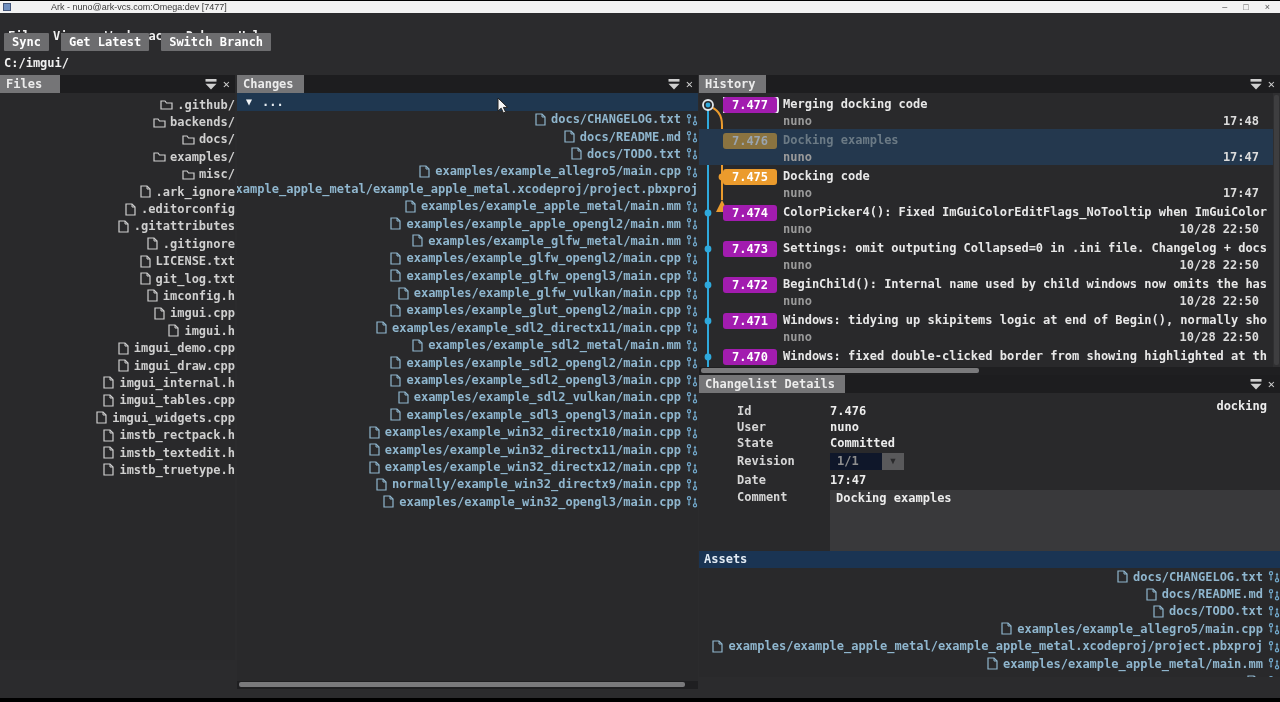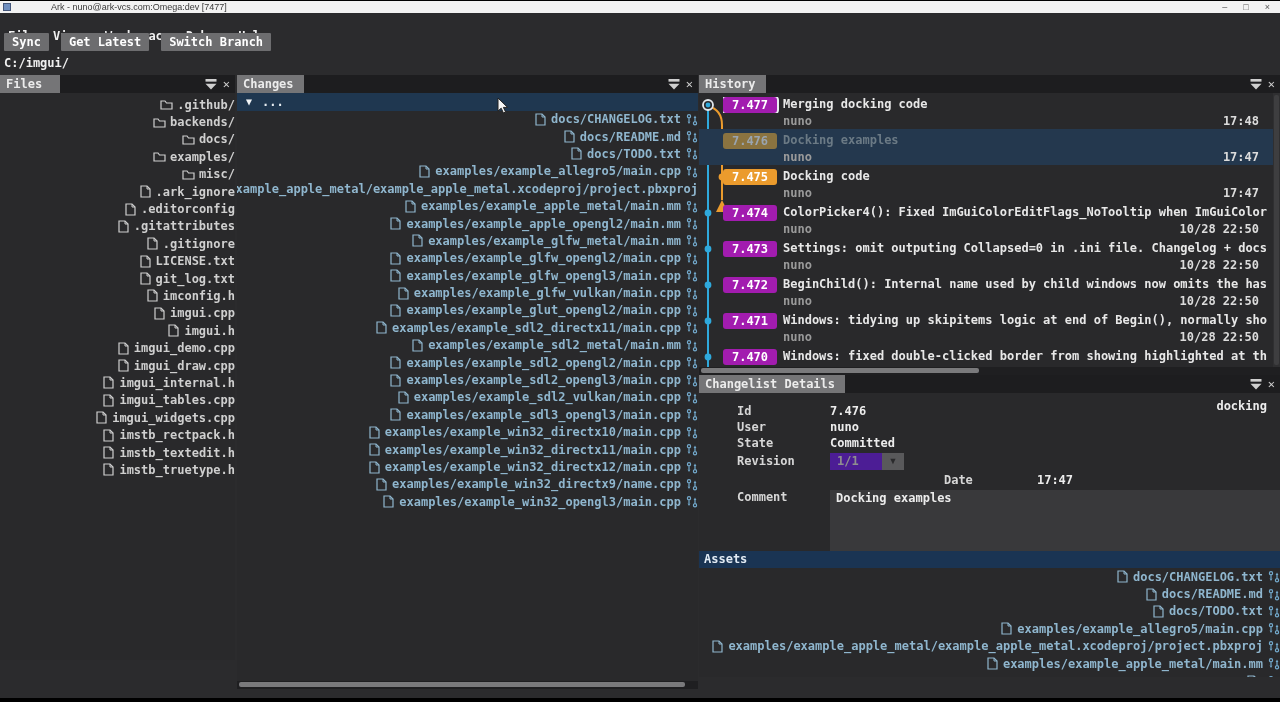--- a/index.html
+++ b/index.html
@@ -68,21 +68,21 @@
   .vscroll { position:absolute; right:0; top:18px; bottom:8px; width:7px; background:#2f2f31; }
   .vscroll .vthumb { position:absolute; left:1px; right:1px; top:2px; bottom:2px; background:#3e3e40; border-radius:2px; }
 
   
   .dbody { position:absolute; top:18px; left:0; right:0; bottom:0; padding:10px 0 0 6px; }
   .drow { display:flex; height:16px; align-items:center;margin-left:32px; }
   .drow.rev { height:20px; }
   .dlabel { width:93px; color:#d6d6d6; flex:0 0 auto; }
   .dvalue { color:#ececec; }
   .branch-tag { position:absolute; top:24px; right:13px; color:#ececec; }
-  .revbox { width:52px; height:17px; background:#4c1d95; color:#8f8f8f; padding:1px 0 0 7px; }
+  .revbox { width:52px; height:17px; background:#0f172a; color:#8f8f8f; padding:1px 0 0 7px; }
   .revbtn { width:22px; height:17px; background:#59595b; border:none; color:#2a2a2c; font-size:9px; cursor:pointer; }
   .drow.cm { align-items:flex-start; height:auto; margin-top:2px; }
   .comment-box { width:470px; height:62px; background:#39393b; color:#ececec; padding:1px 6px; }
 
   
   .assets-head { height:17px; background:#1a3453; color:#e2ebf4; padding:1px 0 0 5px; }
 
   
   .statusbar { position:absolute; left:0; top:666px; width:1280px; height:19px; background:#2b2b2d;
                border-top:2px solid #1a1a1c; }
@@ -566,21 +566,21 @@
             <span>examples/example_win32_directx12/main.cpp</span>
             <svg class="vcsic" viewBox="0 0 12 13">
               <use href="#ic-branch"></use>
             </svg>
           </div>
 
           <div class="trow blue-row">
             <svg class="ric" viewBox="0 0 13 13">
               <use href="#ic-file"></use>
             </svg>
-            <span>examples/example_win32_directx9/name.cpp</span>
+            <span>normally/example_win32_directx9/main.cpp</span>
             <svg class="vcsic" viewBox="0 0 12 13">
               <use href="#ic-branch"></use>
             </svg>
           </div>
 
           <div class="trow blue-row">
             <svg class="ric" viewBox="0 0 13 13">
               <use href="#ic-file"></use>
             </svg>
             <span>examples/example_win32_opengl3/main.cpp</span>
@@ -724,21 +724,21 @@
         </div>
         <div class="drow">
           <span class="dlabel">State</span>
           <span class="dvalue">Committed</span>
         </div>
         <div class="drow rev">
           <span class="dlabel">Revision</span>
           <span class="revbox">1/1</span>
           <button class="revbtn">▼</button>
         </div>
-        <div class="drow" style="height:17px;justify-content:center;">
+        <div class="drow" style="height:17px;">
           <span class="dlabel">Date</span>
           <span class="dvalue">17:47</span>
         </div>
         <div class="drow cm">
           <span class="dlabel">Comment</span>
           <div class="comment-box">Docking examples</div>
         </div>
       </div>
     </div>
 

